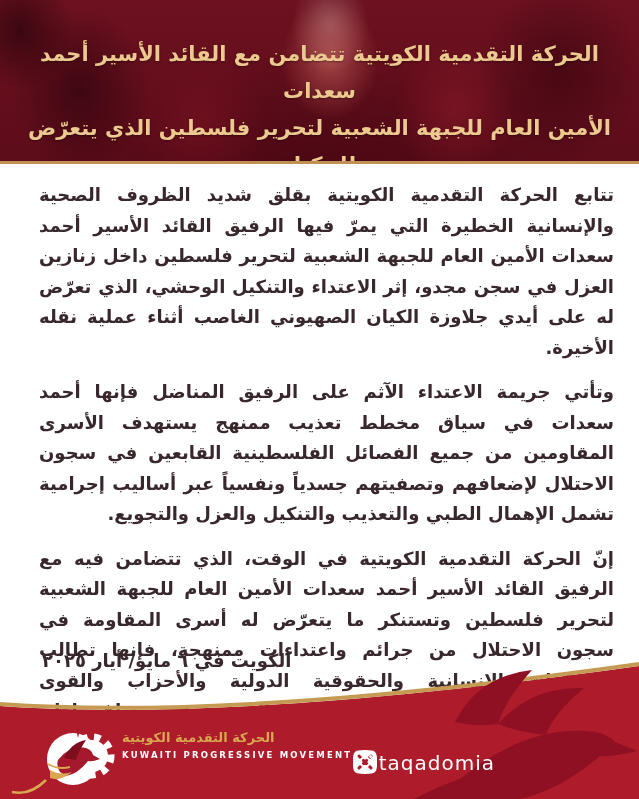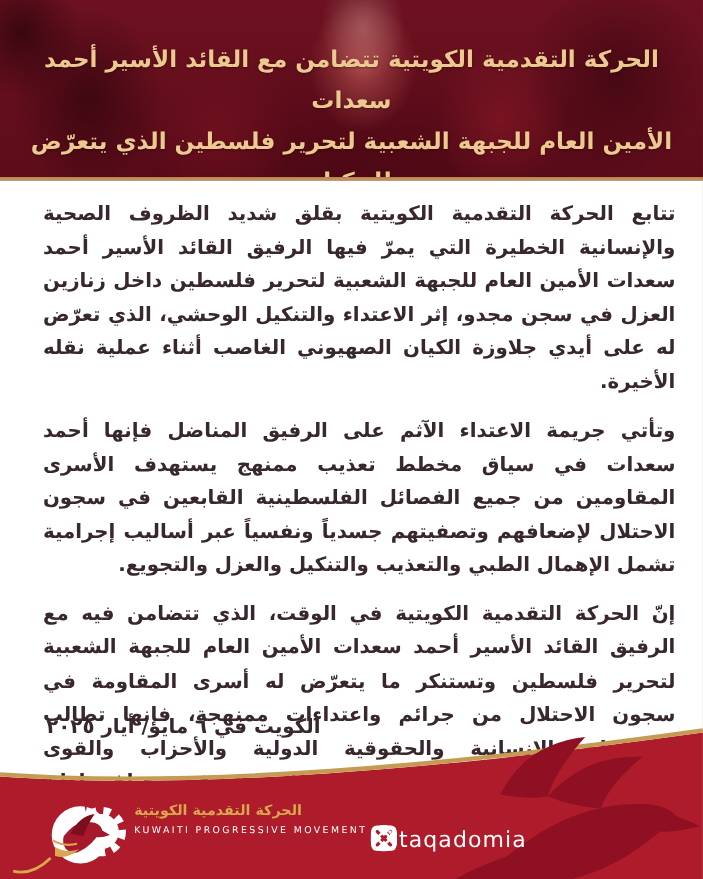--- a/index.html
+++ b/index.html
@@ -54,36 +54,36 @@
   }
   .date-line{
     position:absolute;top:650px;left:0;width:639px;
     box-sizing:border-box;padding:0 25px 0 42px;
     direction:rtl;text-align:left;
     color:#38282c;font-size:18px;font-weight:bold;
   }
 
   
   .footer{
-    position:absolute;left:0;bottom:0;width:521px;height:139px;
+    position:absolute;left:0;bottom:0;width:521px;height:139px;padding-left:16px;
   }
   .footer svg{position:absolute;left:0;top:0;}
 
   .logo{
     position:absolute;left:40px;top:58px;width:260px;height:75px;
   }
   .logo-mark{position:absolute;left:0;top:-18px;}
   .logo-text{position:absolute;left:82px;top:12px;width:180px;}
   .logo-ar{
     color:#d9a74f;font-size:13px;font-weight:bold;direction:rtl;text-align:left;
     border-bottom:1px solid rgba(217,167,79,0.0);
     letter-spacing:1px;white-space:nowrap;
   }
   .logo-en{
-    margin-top:4px;color:#ffffff;font-size:8.5px;font-weight:normal;
+    margin-top:4px;color:#ffffff;font-size:8.5px;font-weight:bold;
     letter-spacing:2.2px;white-space:nowrap;
   }
 
   .social{
     position:absolute;right:42px;top:90px;height:26px;
     display:flex;align-items:center;gap:9px;direction:ltr;
   }
   .social .ic{width:24px;height:24px;display:block;}
   .handle{
     color:#ffffff;font-size:20px;letter-spacing:1px;margin-left:6px;

